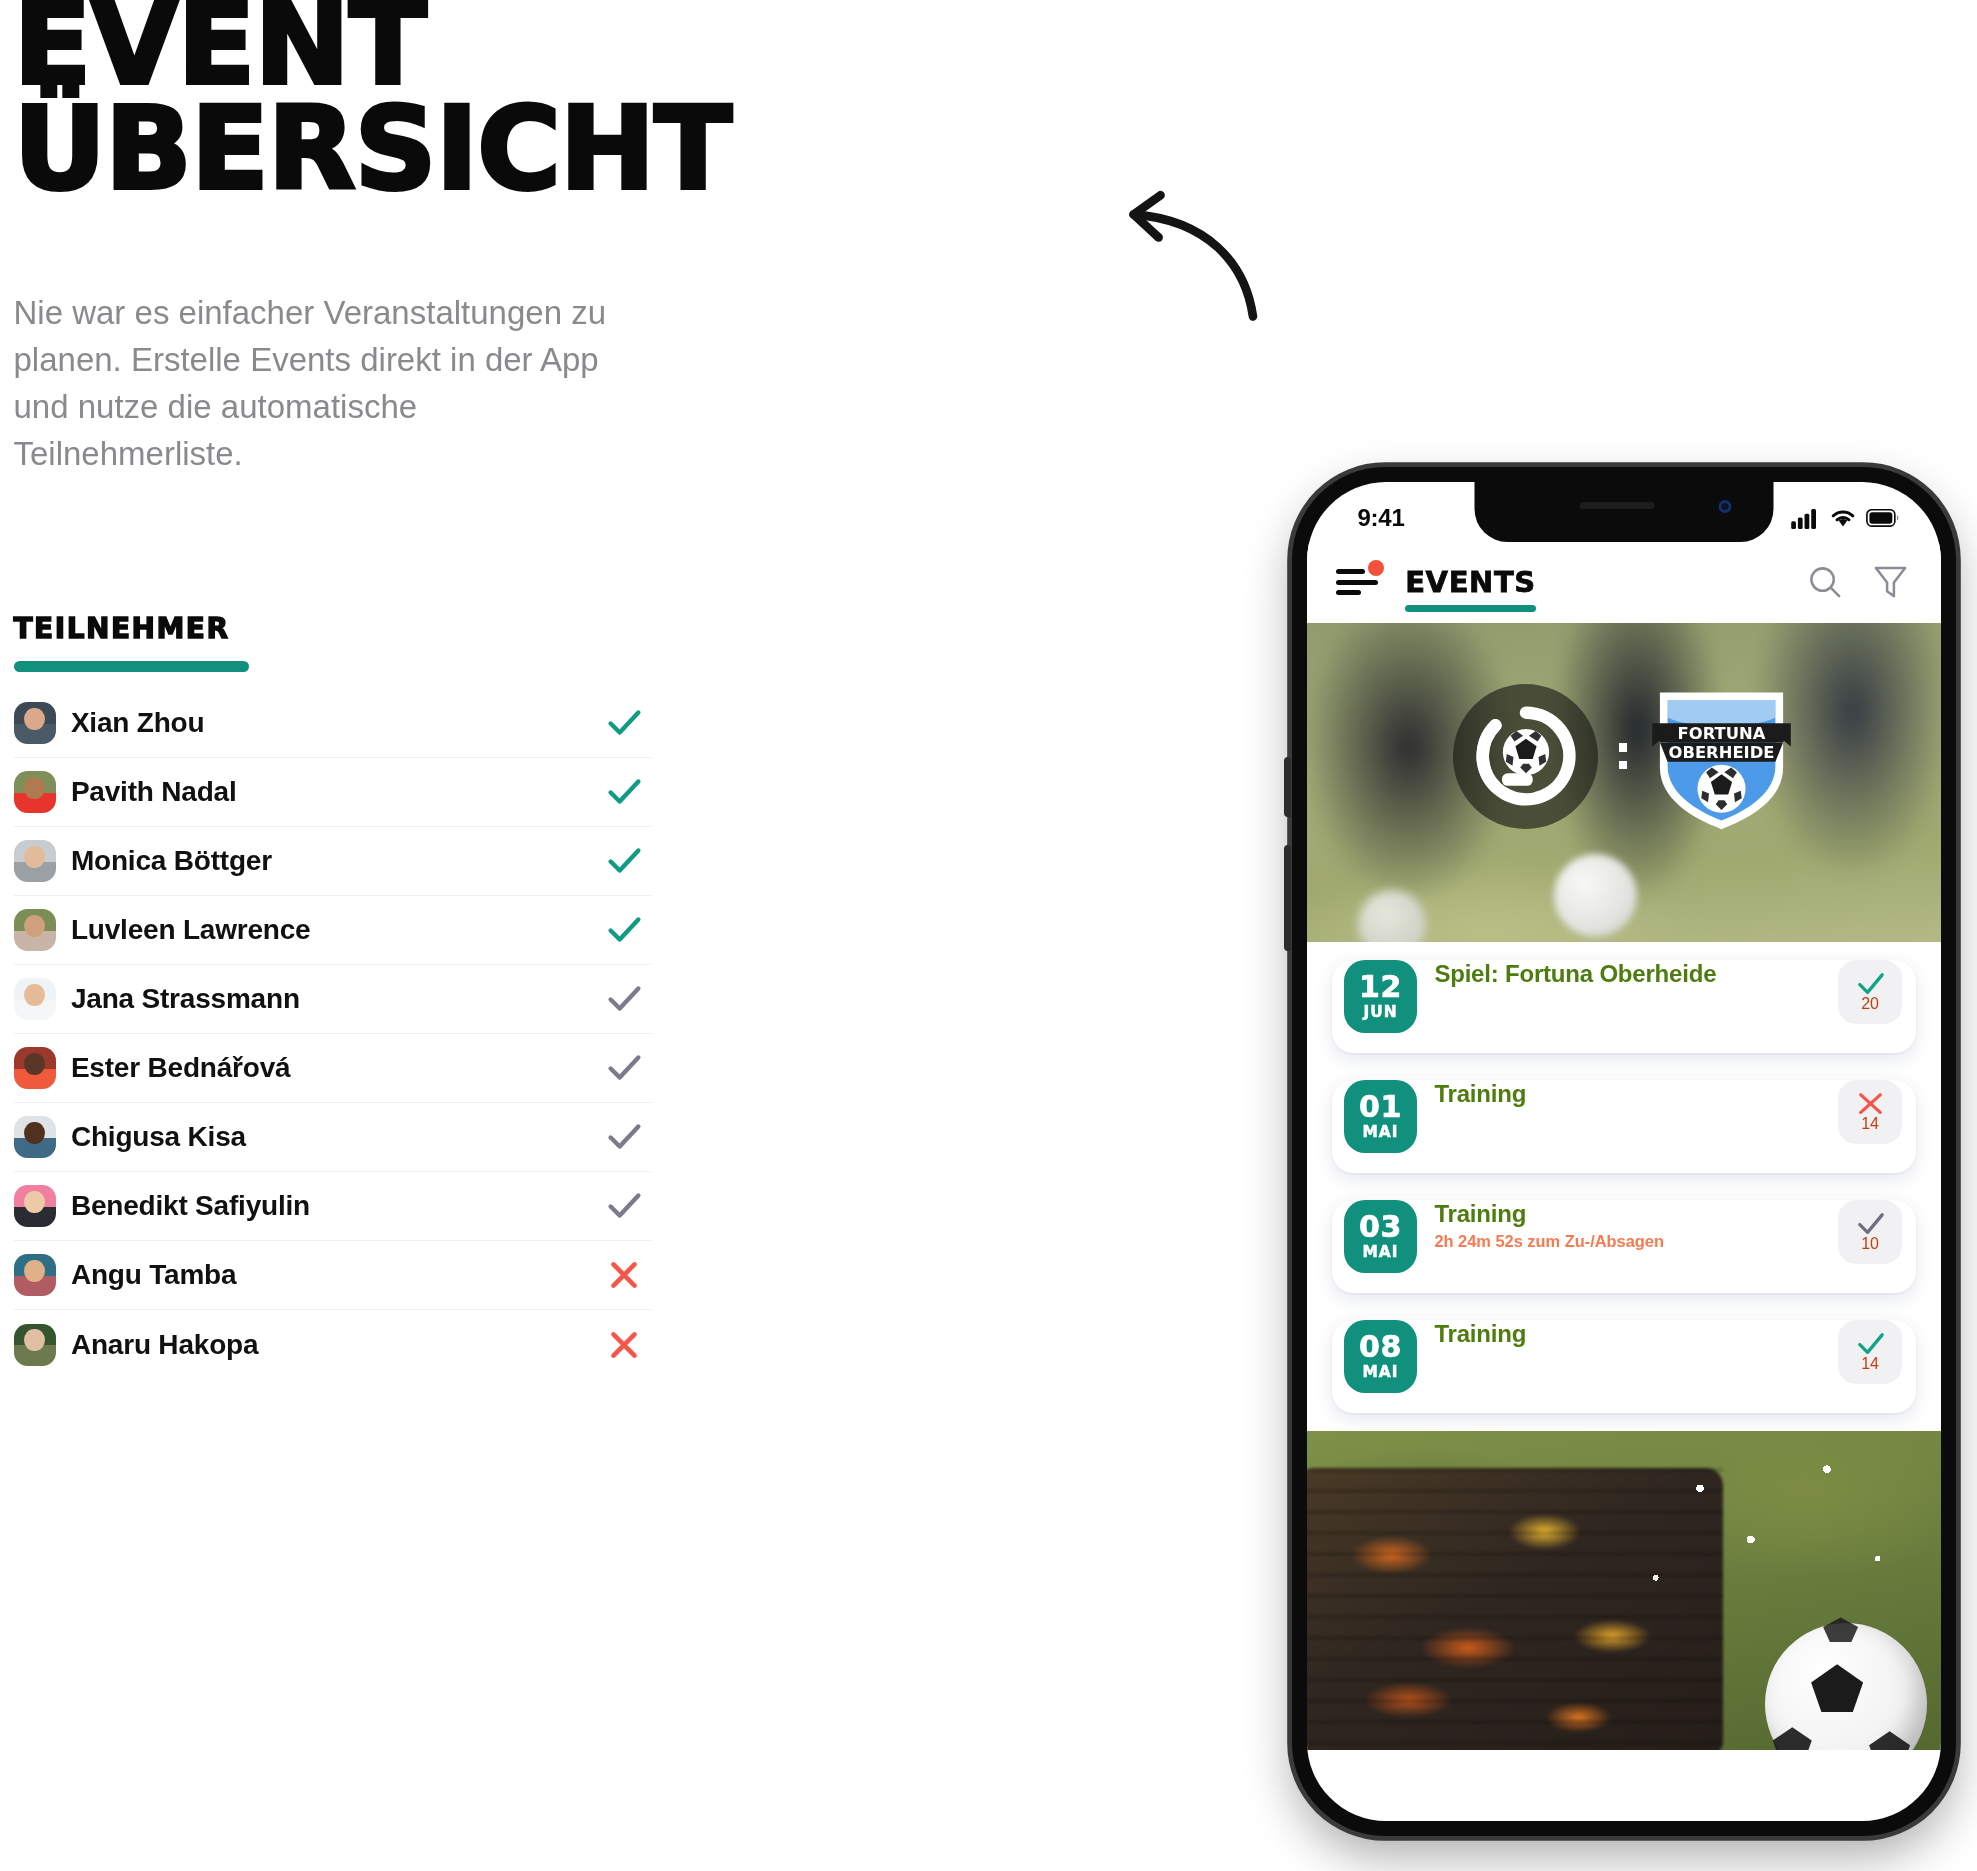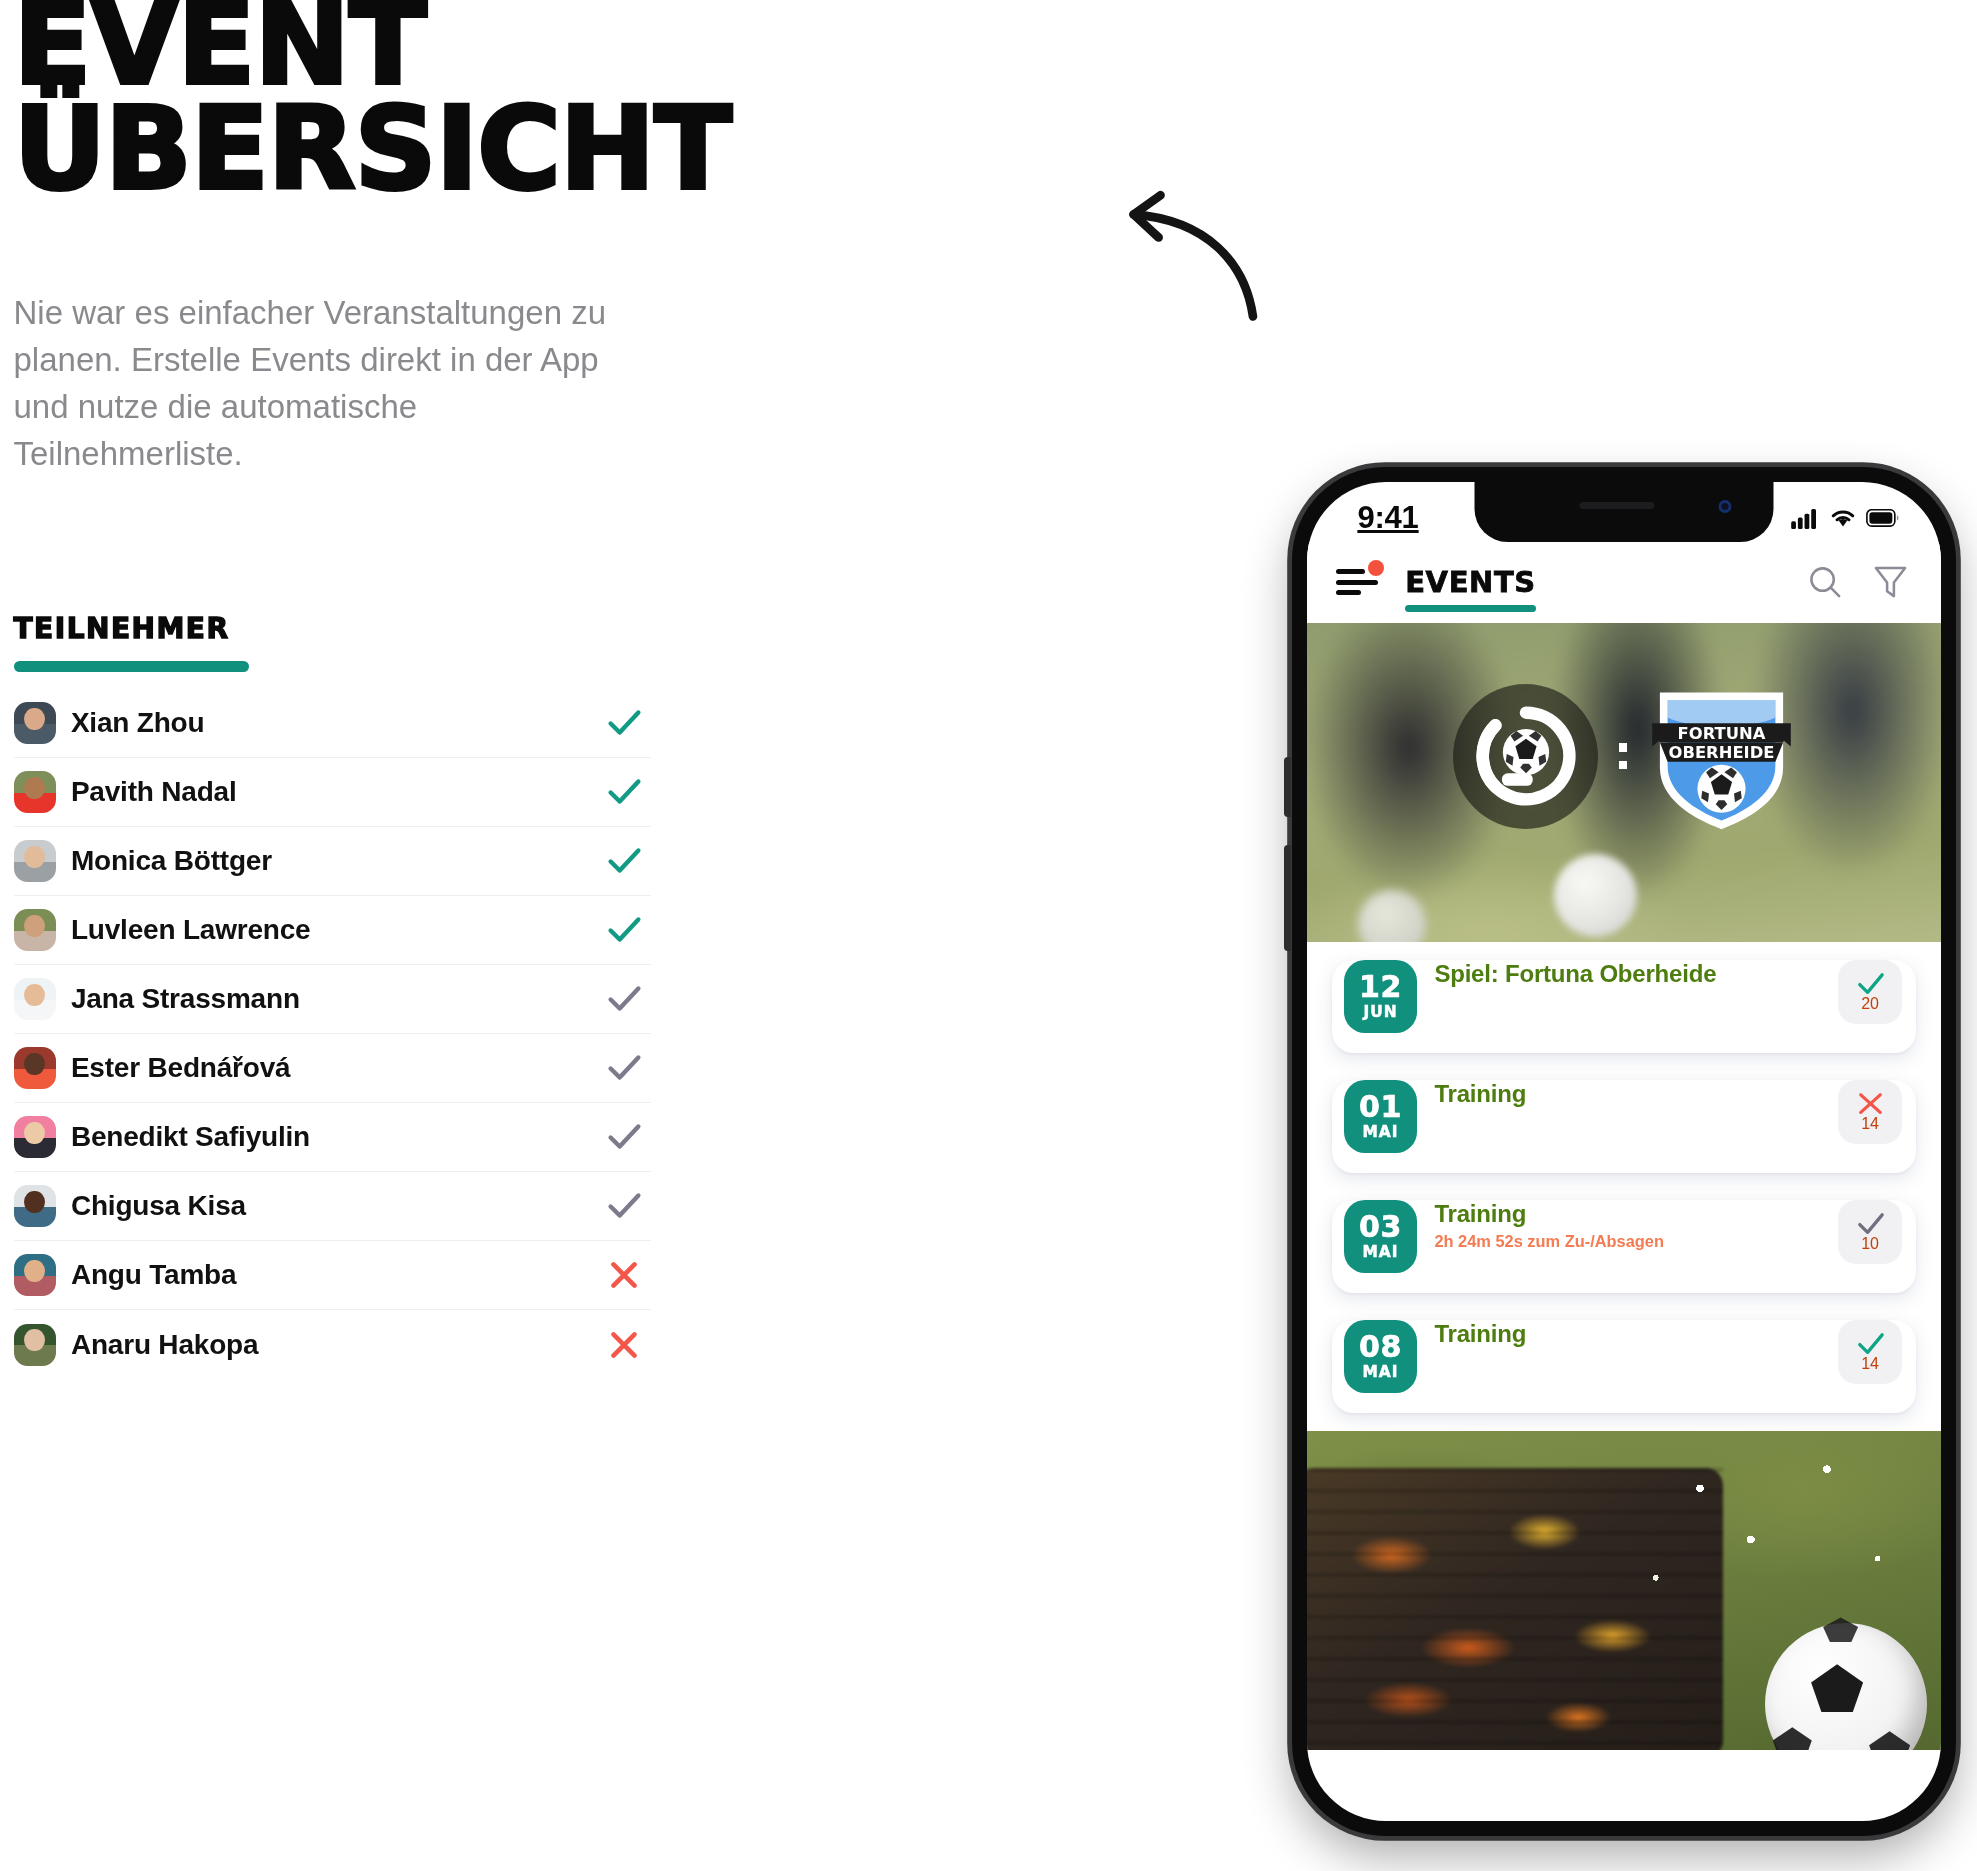--- a/index.html
+++ b/index.html
@@ -183,25 +183,24 @@
   .statusbar {
     position: relative;
     height: 60px;
     display: flex;
     align-items: center;
     justify-content: space-between;
     padding: 11.6px 42px 0 50px;
     z-index: 8;
   }
   .sb-time {
-    font-size: 31px;
+    font-size: 24px;
     font-weight: 700;
     color: #0a0a0a;
     letter-spacing: -0.2px;
-    text-decoration: underline;
   }
   .sb-right { display: flex; align-items: center; gap: 9.7px; }
 
   .appbar {
     position: relative;
     height: 81px;
     display: flex;
     align-items: center;
     padding: 0 27px 0 23px;
     background: #fff;
@@ -540,38 +539,38 @@
         </div>
         <div class="pname">Ester Bednářová</div>
         <div class="pstatus">
           <svg viewBox="0 0 46 46">
             <path d="M9 23.5 L18.5 33 L38 12" fill="none" stroke="#7b7b8c" stroke-width="4.6" stroke-linecap="round" stroke-linejoin="round"></path>
           </svg>
         </div>
       </div>
       <div class="person">
         <div class="avatar">
+          <span class="a-top" style="background:#dfe3e6"></span>
+          <span class="a-bot" style="background:#3f6b86"></span>
+          <span class="a-face" style="background:#51301f"></span>
+        </div>
+        <div class="pname">Chigusa Kisa</div>
+        <div class="pstatus">
+          <svg viewBox="0 0 46 46">
+            <path d="M9 23.5 L18.5 33 L38 12" fill="none" stroke="#7b7b8c" stroke-width="4.6" stroke-linecap="round" stroke-linejoin="round"></path>
+          </svg>
+        </div>
+      </div>
+      <div class="person">
+        <div class="avatar">
           <span class="a-top" style="background:#f07fa0"></span>
           <span class="a-bot" style="background:#2b2b33"></span>
           <span class="a-face" style="background:#eccaa6"></span>
         </div>
         <div class="pname">Benedikt Safiyulin</div>
-        <div class="pstatus">
-          <svg viewBox="0 0 46 46">
-            <path d="M9 23.5 L18.5 33 L38 12" fill="none" stroke="#7b7b8c" stroke-width="4.6" stroke-linecap="round" stroke-linejoin="round"></path>
-          </svg>
-        </div>
-      </div>
-      <div class="person">
-        <div class="avatar">
-          <span class="a-top" style="background:#dfe3e6"></span>
-          <span class="a-bot" style="background:#3f6b86"></span>
-          <span class="a-face" style="background:#51301f"></span>
-        </div>
-        <div class="pname">Chigusa Kisa</div>
         <div class="pstatus">
           <svg viewBox="0 0 46 46">
             <path d="M9 23.5 L18.5 33 L38 12" fill="none" stroke="#7b7b8c" stroke-width="4.6" stroke-linecap="round" stroke-linejoin="round"></path>
           </svg>
         </div>
       </div>
       <div class="person">
         <div class="avatar">
           <span class="a-top" style="background:#2f6f86"></span>
           <span class="a-bot" style="background:#b05c62"></span>

